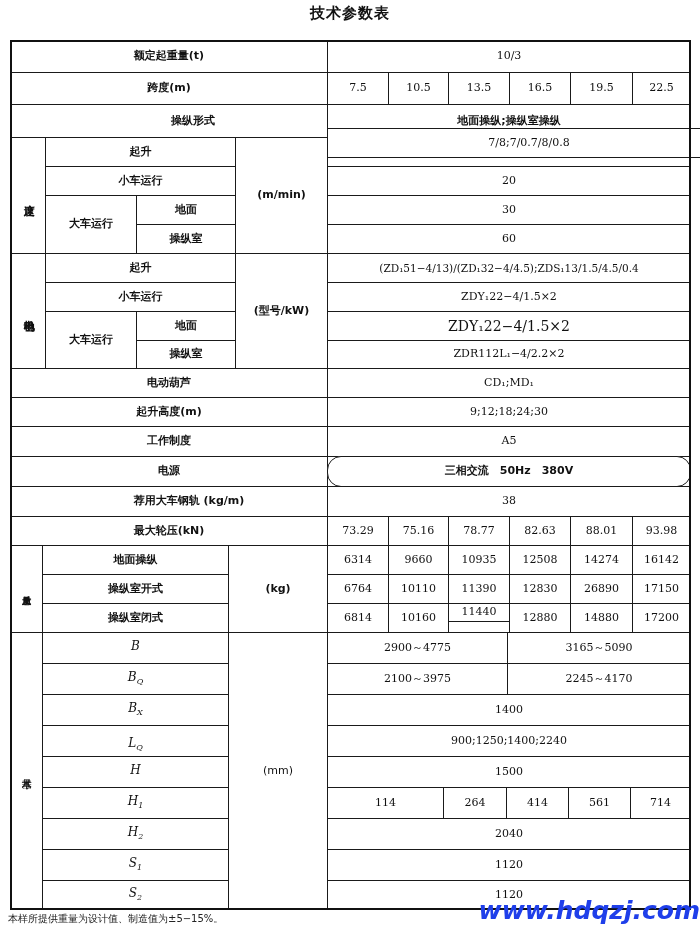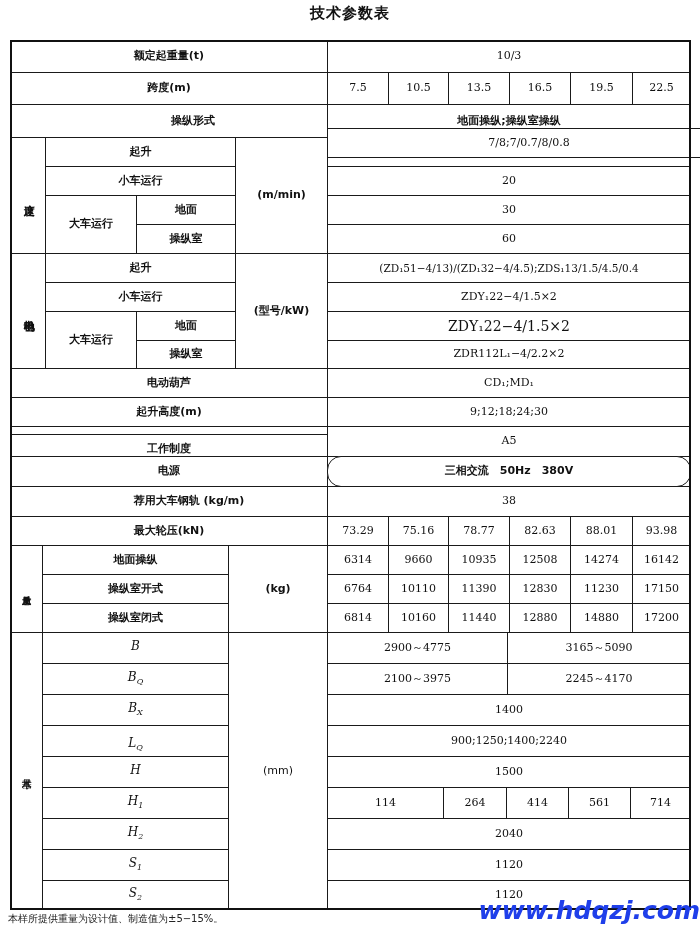--- a/index.html
+++ b/index.html
@@ -71,21 +71,21 @@
   <div class="cell" style="left:327px;top:282px;width:364px;height:30px;">ZDY₁22−4/1.5×2</div>
   <div class="cell big" style="left:327px;top:311px;width:364px;height:30px;">ZDY₁22−4/1.5×2</div>
   <div class="cell" style="left:327px;top:340px;width:364px;height:29px;">ZDR112L₁−4/2.2×2</div>
 
   <div class="cell lbl" style="left:10px;top:368px;width:318px;height:30px;">电动葫芦</div>
   <div class="cell" style="left:327px;top:368px;width:364px;height:30px;">CD₁;MD₁</div>
 
   <div class="cell lbl" style="left:10px;top:397px;width:318px;height:30px;">起升高度(m)</div>
   <div class="cell" style="left:327px;top:397px;width:364px;height:30px;">9;12;18;24;30</div>
 
-  <div class="cell lbl" style="left:10px;top:426px;width:318px;height:31px;margin-top:8px;">工作制度</div>
+  <div class="cell lbl" style="left:10px;top:426px;width:318px;height:31px;">工作制度</div>
   <div class="cell" style="left:327px;top:426px;width:364px;height:31px;">A5</div>
 
   <div class="cell lbl" style="left:10px;top:456px;width:318px;height:31px;">电源</div>
   <div class="cell lbl" style="left:327px;top:456px;width:364px;height:31px;border-radius:14px;">三相交流　50Hz　380V</div>
 
   <div class="cell lbl" style="left:10px;top:486px;width:318px;height:31px;padding-left:40px;">荐用大车钢轨 (kg/m)</div>
   <div class="cell" style="left:327px;top:486px;width:364px;height:31px;">38</div>
 
   <div class="cell lbl" style="left:10px;top:516px;width:318px;height:30px;">最大轮压(kN)</div>
   <div class="cell" style="left:327px;top:516px;width:62px;height:30px;">73.29</div>
@@ -107,26 +107,26 @@
   <div class="cell" style="left:388px;top:545px;width:61px;height:30px;">9660</div>
   <div class="cell" style="left:448px;top:545px;width:62px;height:30px;">10935</div>
   <div class="cell" style="left:509px;top:545px;width:62px;height:30px;">12508</div>
   <div class="cell" style="left:570px;top:545px;width:63px;height:30px;">14274</div>
   <div class="cell" style="left:632px;top:545px;width:59px;height:30px;">16142</div>
 
   <div class="cell" style="left:327px;top:574px;width:62px;height:30px;">6764</div>
   <div class="cell" style="left:388px;top:574px;width:61px;height:30px;">10110</div>
   <div class="cell" style="left:448px;top:574px;width:62px;height:30px;">11390</div>
   <div class="cell" style="left:509px;top:574px;width:62px;height:30px;">12830</div>
-  <div class="cell" style="left:570px;top:574px;width:63px;height:30px;">11230</div>
+  <div class="cell" style="left:570px;top:574px;width:63px;height:30px;">26890</div>
   <div class="cell" style="left:632px;top:574px;width:59px;height:30px;">17150</div>
 
   <div class="cell" style="left:327px;top:603px;width:62px;height:30px;">6814</div>
   <div class="cell" style="left:388px;top:603px;width:61px;height:30px;">10160</div>
-  <div class="cell" style="left:448px;top:603px;width:62px;height:30px;">11440</div>
+  <div class="cell" style="left:448px;top:603px;width:62px;height:19px;">11440</div>
   <div class="cell" style="left:509px;top:603px;width:62px;height:30px;">12880</div>
   <div class="cell" style="left:570px;top:603px;width:63px;height:30px;">14880</div>
   <div class="cell" style="left:632px;top:603px;width:59px;height:30px;">17200</div>
 
   <div class="cell" style="left:10px;top:632px;width:33px;height:278px;">
       <span class="vert" style="font-size:10px;font-weight:normal;">基本尺寸</span>
     </div>
   <div class="cell lbl" style="left:228px;top:632px;width:100px;height:278px;font-weight:normal;">(mm)</div>
 
   <div class="cell" style="left:42px;top:632px;width:187px;height:32px;">

